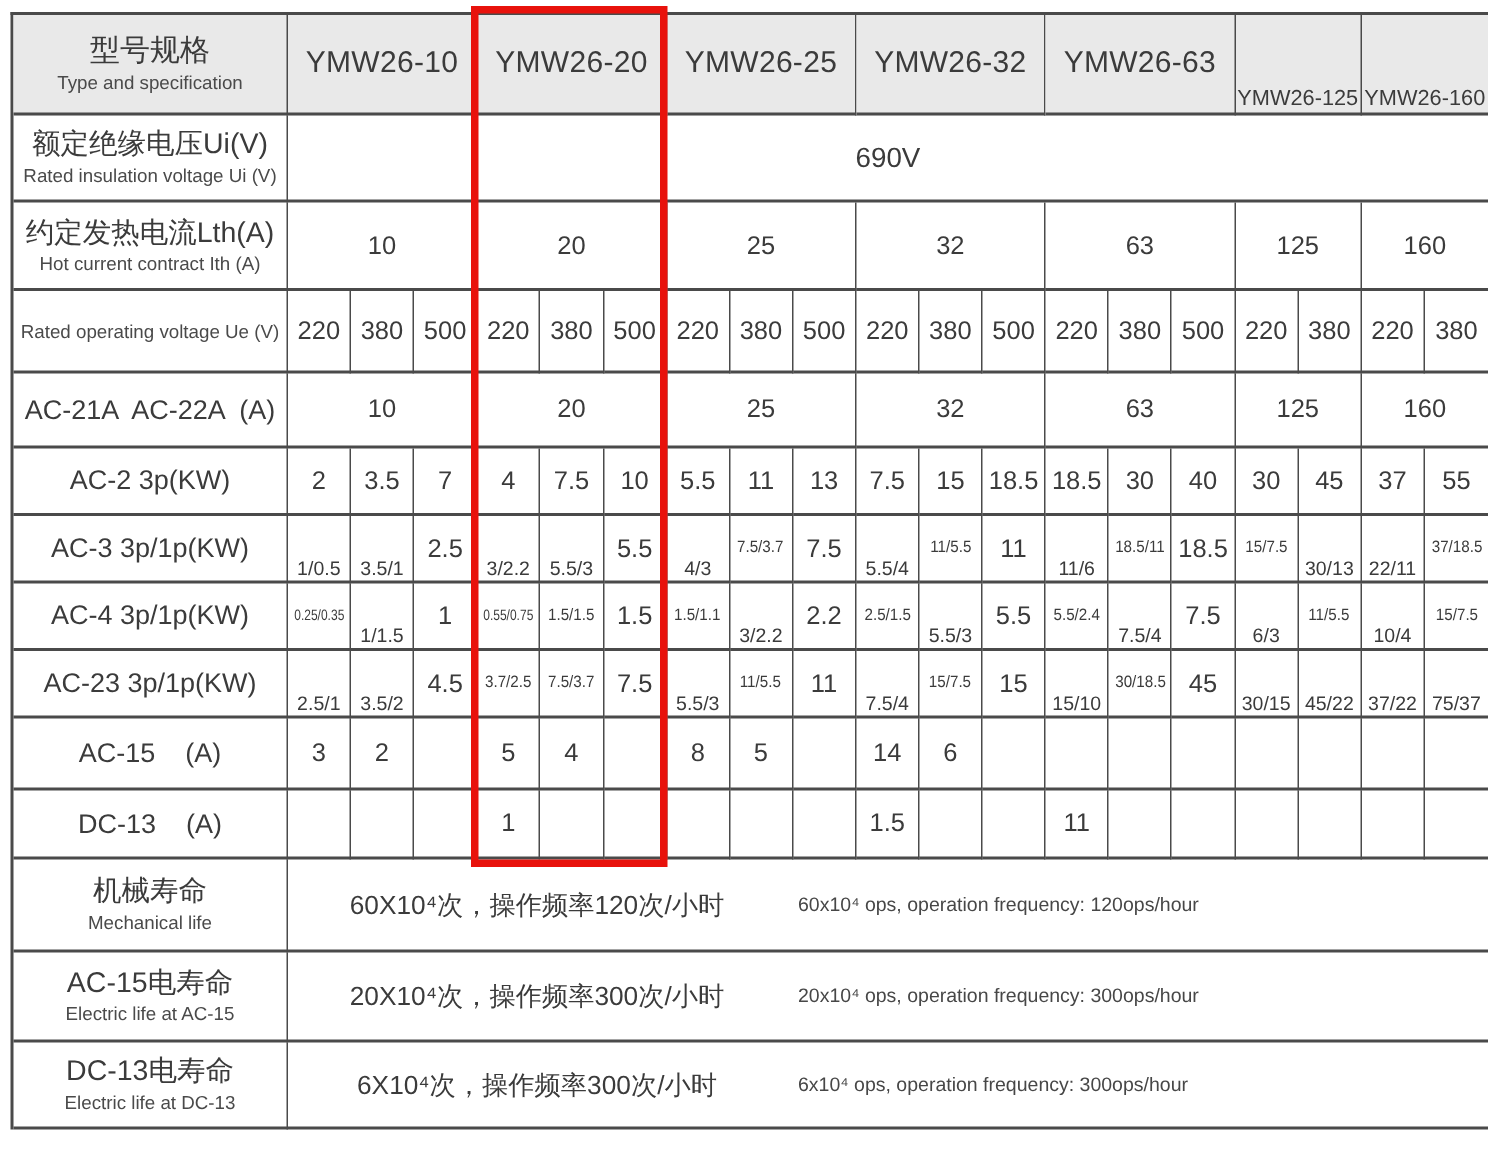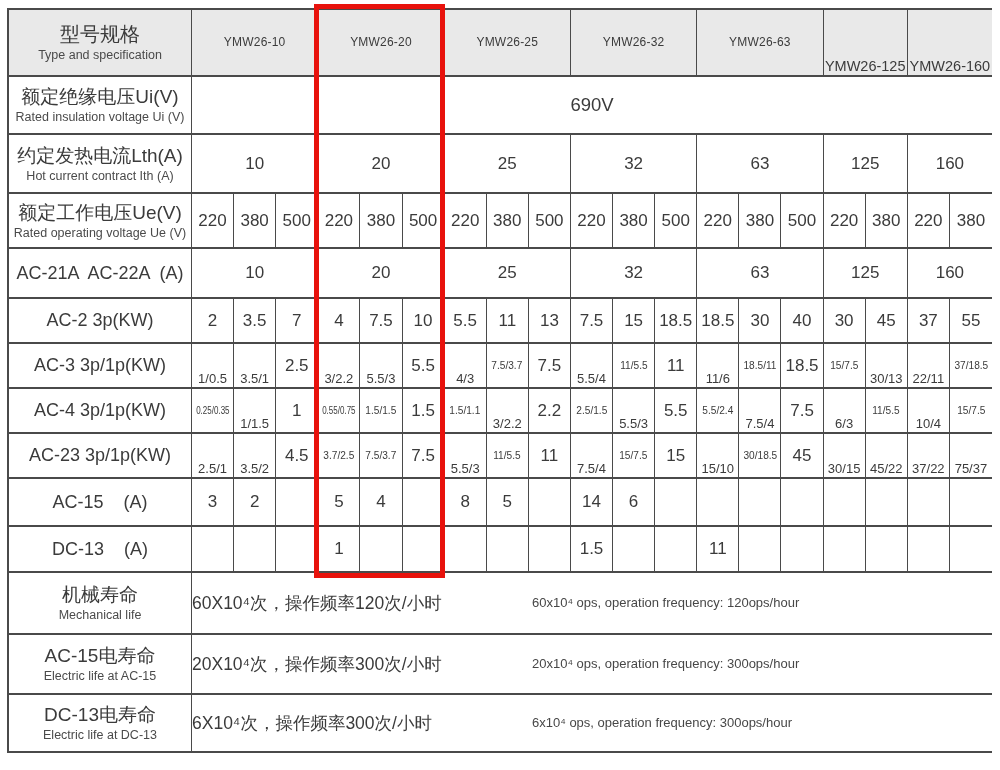--- a/index.html
+++ b/index.html
@@ -20,34 +20,34 @@
     background:#fff;
   }
   .cell{
     box-sizing:border-box;
     border-right:1.5px solid var(--border,#4a4a4a);
     border-bottom:2px solid var(--border,#4a4a4a);
     display:flex;flex-direction:column;align-items:center;justify-content:center;
     overflow:hidden;font-size:17px;line-height:1.15;text-align:center;
   }
   .cell.no-r{border-right:none;}
-  .cell.head{background:var(--head-bg,#e9e9e9);font-size:12px;letter-spacing:.2px;}
+  .cell.head{background:var(--head-bg,#e9e9e9);font-size:20px;letter-spacing:.2px;}
   .cell.head-sm{font-size:14.5px;letter-spacing:0;justify-content:flex-end;}
   .corner{background:var(--head-bg,#e9e9e9);}
   .lbl-zh{font-size:19px;line-height:1.25;}
   .corner .lbl-zh{font-size:20px;}
   .lbl-en{font-size:12.5px;color:#4a4a4a;margin-top:2px;line-height:1.1;}
   .lbl-line{font-size:18px;white-space:pre;}
   .v-n{font-size:17px;}
   .v-b{font-size:18.5px;}
   .v-s{font-size:13px;white-space:nowrap;margin-top:27px;}
   .v-m{font-size:11px;white-space:nowrap;display:inline-block;transform:scaleX(.92);}
   .v-l{font-size:10px;white-space:nowrap;display:inline-block;transform:scaleX(.8);}
   .life{flex-direction:row;justify-content:flex-start;}
-  .life-zh{width:332px;text-align:left;font-size:17.5px;white-space:nowrap;}
+  .life-zh{width:332px;text-align:center;font-size:17.5px;white-space:nowrap;}
   .life-en{font-size:13px;color:#474747;white-space:nowrap;margin-left:8px;}
   .red-box{
     position:absolute;left:314px;top:4px;width:131px;height:574px;
     border:5px solid var(--red,#e8120c);box-sizing:border-box;
     pointer-events:none;z-index:5;background:transparent;
   }
 </style>
 </head>
 <body>
 
@@ -109,21 +109,20 @@
         <span class="v-n">63</span>
       </div>
       <div class="cell " style="grid-area: 3 / 17 / auto / span 2;">
         <span class="v-n">125</span>
       </div>
       <div class="cell no-r" style="grid-area: 3 / 19 / auto / span 2;">
         <span class="v-n">160</span>
       </div>
       <div class="cell " style="grid-area: 4 / 1 / auto / span 1;">
         <div>
-          <div class="lbl-zh">额定工作电压Ue(V)</div>
           <div class="lbl-en">Rated operating voltage Ue (V)</div>
         </div>
       </div>
       <div class="cell " style="grid-area: 4 / 2 / auto / span 1;">
         <span class="v-n">220</span>
       </div>
       <div class="cell " style="grid-area: 4 / 3 / auto / span 1;">
         <span class="v-n">380</span>
       </div>
       <div class="cell " style="grid-area: 4 / 4 / auto / span 1;">

